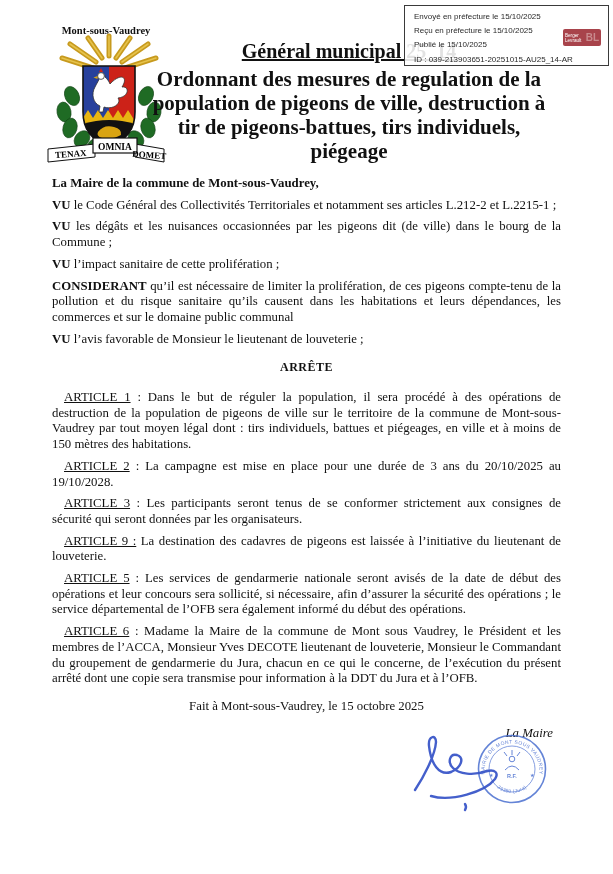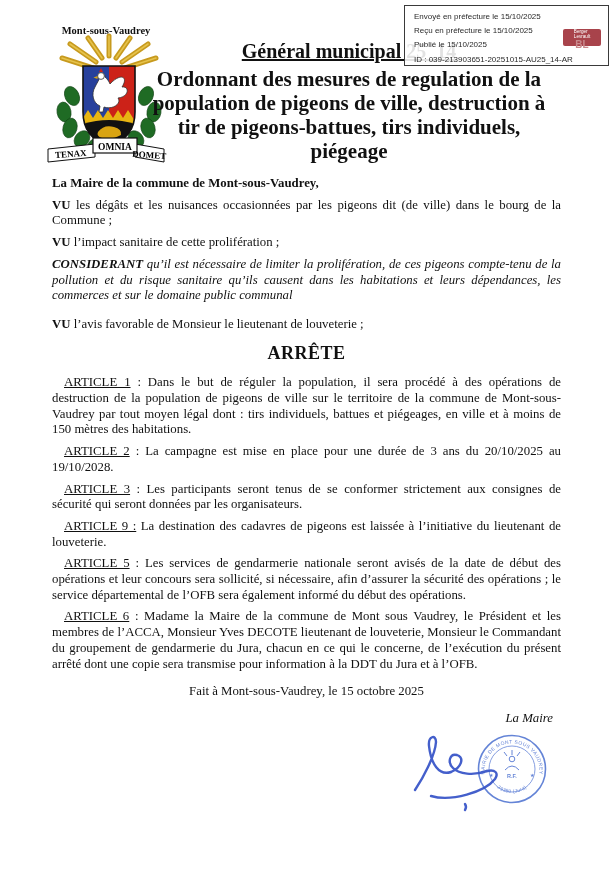--- a/index.html
+++ b/index.html
@@ -9,31 +9,31 @@
   .coat{position:absolute;left:30px;top:22px;width:150px;height:142px;}
   .title-block{position:absolute;left:150px;top:40px;width:398px;text-align:center;z-index:1;}
   .doc-title{font-size:20px;font-weight:bold;text-decoration:underline;margin:0 0 4px 0;}
   .doc-subtitle{font-size:21px;font-weight:bold;line-height:24px;}
   
   .pref-box{position:absolute;left:404px;top:5px;width:203px;height:59px;z-index:2;
             border:1.6px solid #3a3a3a;background:rgba(255,255,255,0.88);
             font-family:"Liberation Sans", sans-serif;font-size:8px;color:#2a2a2a;}
   .pref-lines{position:absolute;left:9px;top:4px;line-height:14.2px;white-space:nowrap;}
   .bl-logo{position:absolute;right:7px;top:23px;width:38px;height:17px;background:#a8434b;
-           border-radius:2px;color:#fff;display:flex;align-items:center;padding:0 2px;box-sizing:border-box;flex-direction:column;}
+           border-radius:2px;color:#fff;display:flex;align-items:center;padding:0 2px;box-sizing:border-box;}
   .bl-names{font-size:4.6px;line-height:5px;flex:1;}
   .bl-abbr{font-size:10px;font-weight:bold;color:#c98a8d;}
   
   .doc-body{position:absolute;left:52px;top:176px;width:509px;font-size:12.8px;line-height:15.7px;}
   .doc-body p{margin:0 0 6px 0;}
   .opening{font-weight:bold;}
   .clause,.article{text-align:justify;}
   .clause .label{font-weight:bold;}
-  .clause.tight{margin-bottom:13px;font-style:italic;}
-  .arrete-heading{text-align:center;font-size:18px;font-weight:bold;letter-spacing:0.5px;
+  .clause.tight{margin-bottom:6px;}
+  .arrete-heading{text-align:center;font-size:12px;font-weight:bold;letter-spacing:0.5px;
                   margin:13px 0 14px 0 !important;}
   .article-label{font-weight:normal;text-decoration:underline;margin-left:12px;}
   .place-date{text-align:center;margin-top:12px !important;}
   .signatory{text-align:right;padding-right:8px;margin-top:11px !important;font-style:italic;}
   
   .sig-zone{position:absolute;left:395px;top:726px;width:185px;height:115px;z-index:0;}
 </style>
 </head>
 <body>
 
@@ -134,20 +134,21 @@
         <div>Berger</div>
         <div>Levrault</div>
       </div>
       <div class="bl-abbr">BL</div>
     </div>
   </div>
 
   <div class="doc-body">
     <p class="opening">La Maire de la commune de Mont-sous-Vaudrey,</p>
     <div id="clauses">
+        <p class="clause"><span class="label">VU</span> le Code Général des Collectivités Territoriales et notamment ses articles L.212-2 et L.2215-1 ;</p>
         <p class="clause"><span class="label">VU</span> les dégâts et les nuisances occasionnées par les pigeons dit (de ville) dans le bourg de la Commune ;</p>
         <p class="clause"><span class="label">VU</span> l’impact sanitaire de cette prolifération ;</p>
         <p class="clause tight"><span class="label">CONSIDERANT</span> qu’il est nécessaire de limiter la prolifération, de ces pigeons compte-tenu de la pollution et du risque sanitaire qu’ils causent dans les habitations et leurs dépendances, les commerces et sur le domaine public communal</p>
         <p class="clause"><span class="label">VU</span> l’avis favorable de Monsieur le lieutenant de louveterie ;</p>
       </div>
     <p class="arrete-heading">ARRÊTE</p>
     <div id="articles">
         <p class="article"><span class="article-label">ARTICLE 1</span> : Dans le but de réguler la population, il sera procédé à des opérations de destruction de la population de pigeons de ville sur le territoire de la commune de Mont-sous-Vaudrey par tout moyen légal dont : tirs individuels, battues et piégeages, en ville et à moins de 150 mètres des habitations.</p>
         <p class="article"><span class="article-label">ARTICLE 2</span> : La campagne est mise en place pour une durée de 3 ans du 20/10/2025 au 19/10/2028.</p>
         <p class="article"><span class="article-label">ARTICLE 3</span> : Les participants seront tenus de se conformer strictement aux consignes de sécurité qui seront données par les organisateurs.</p>

